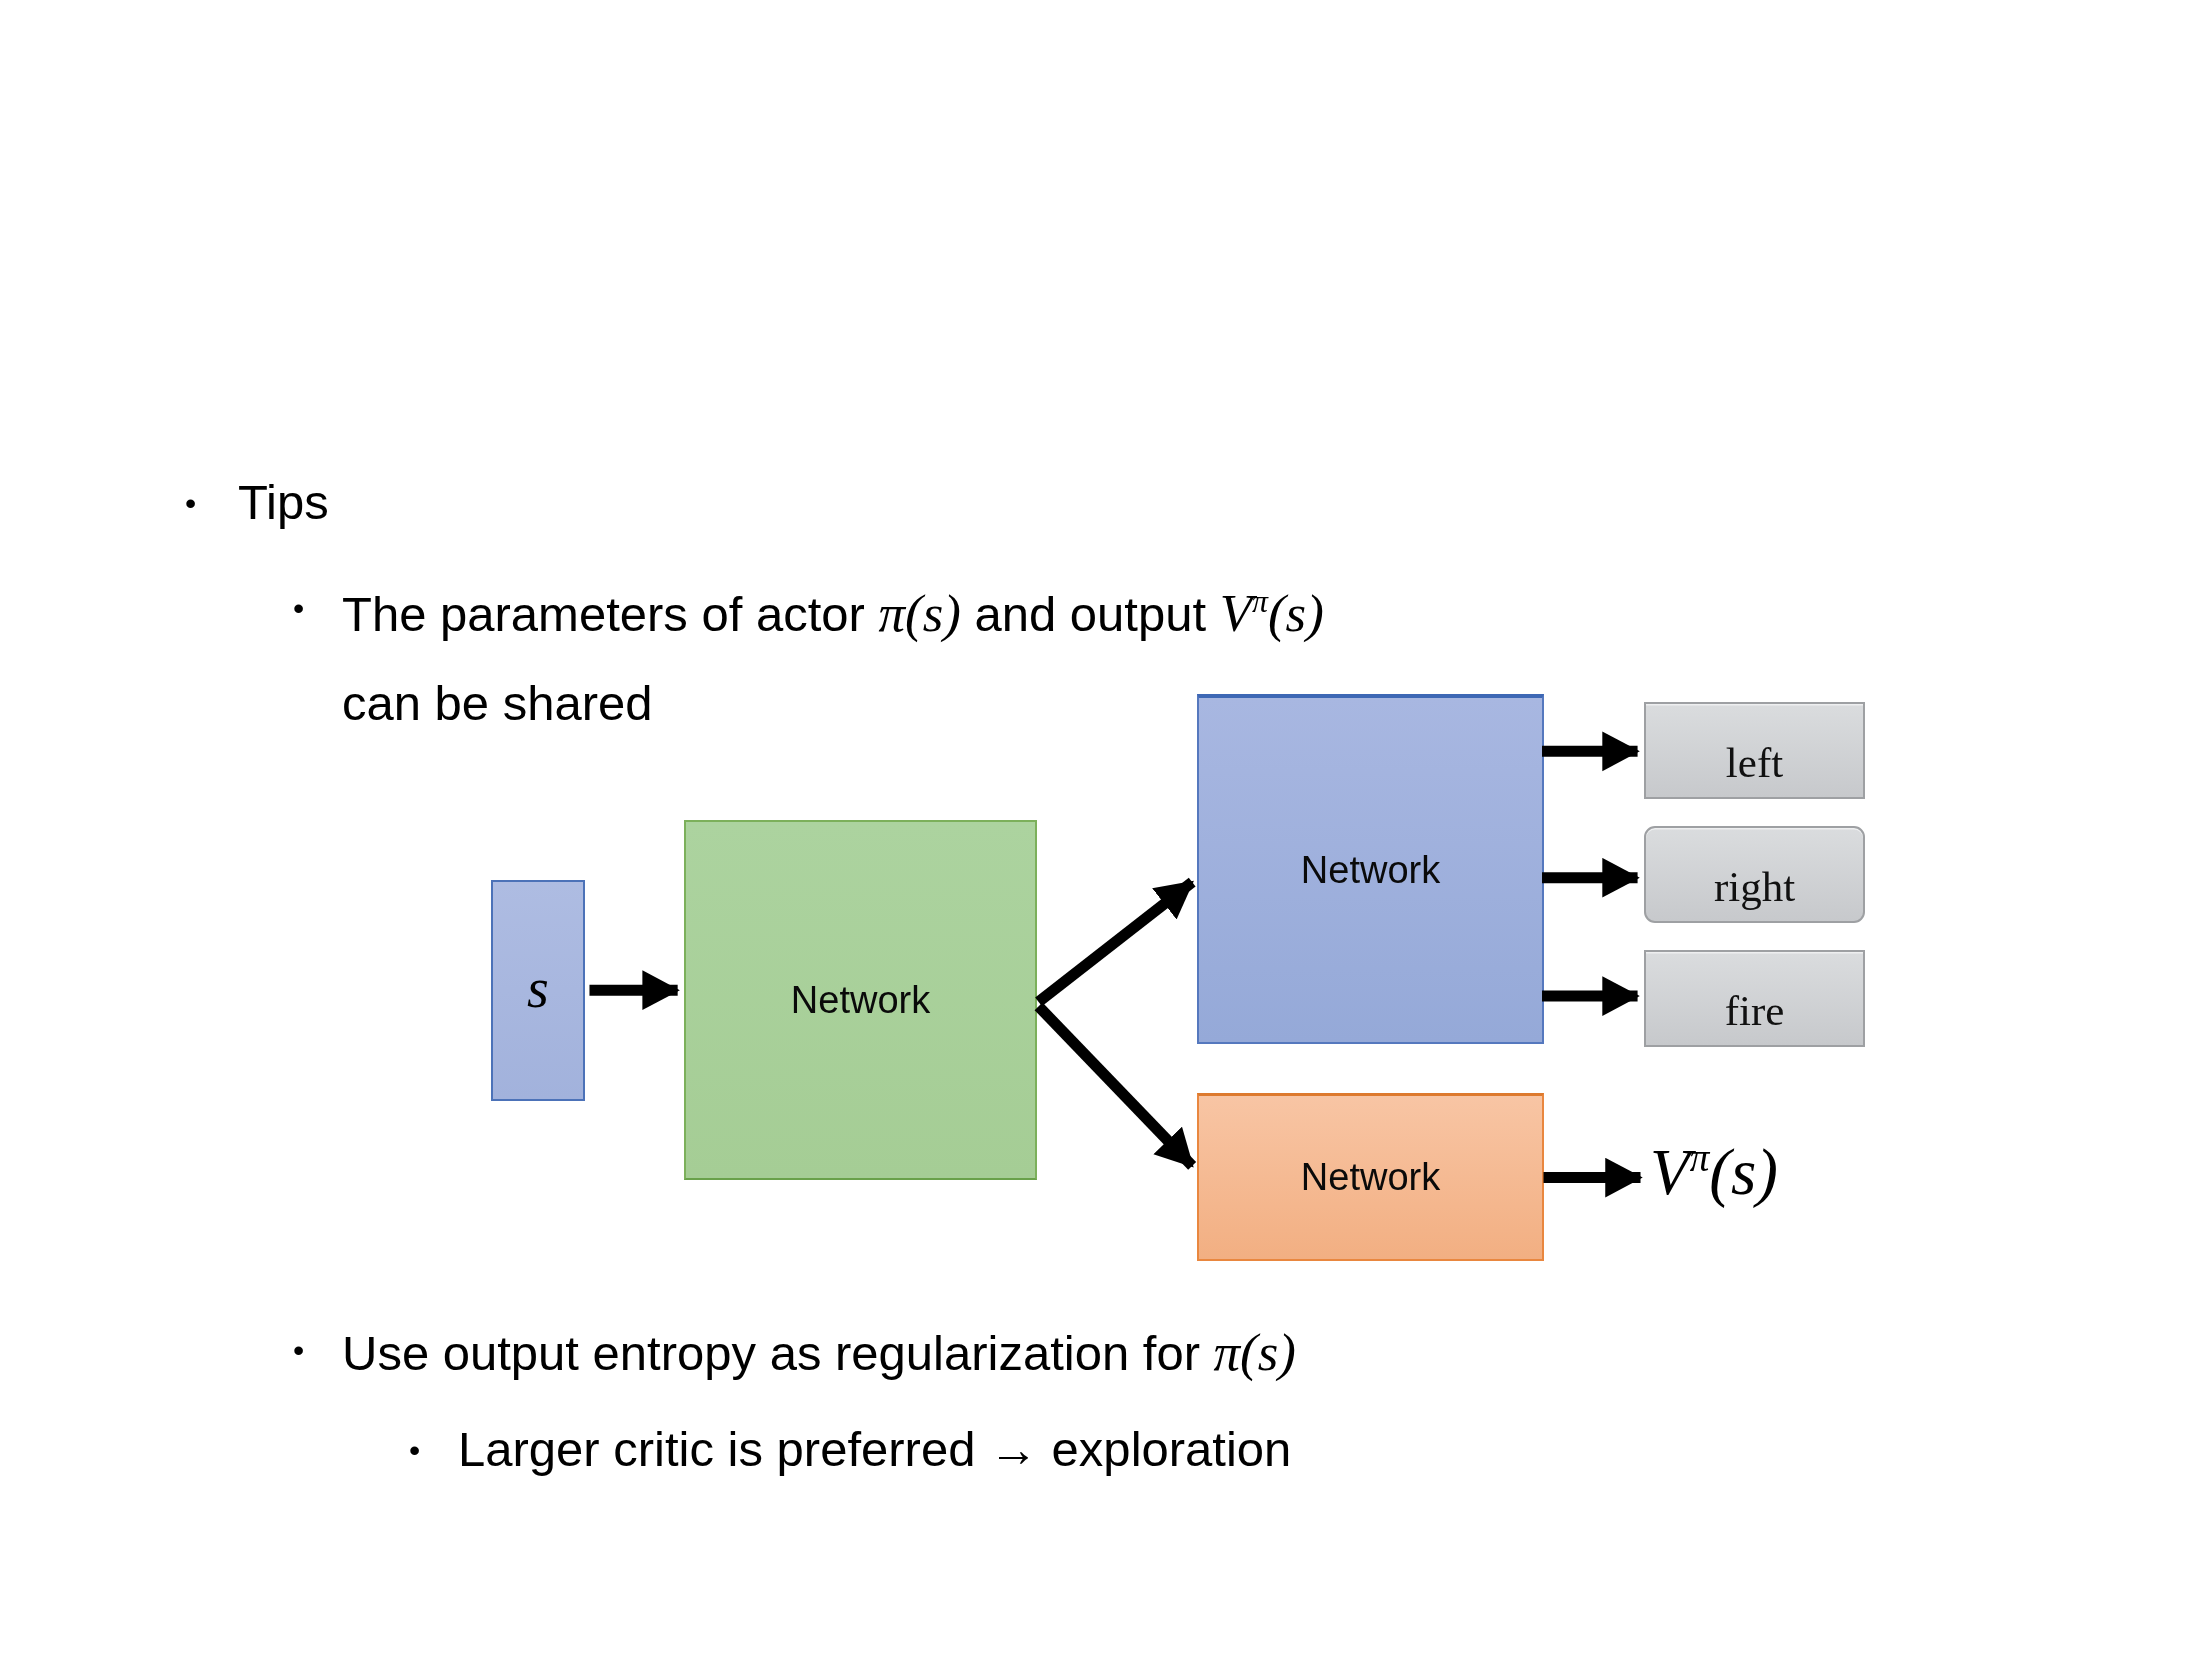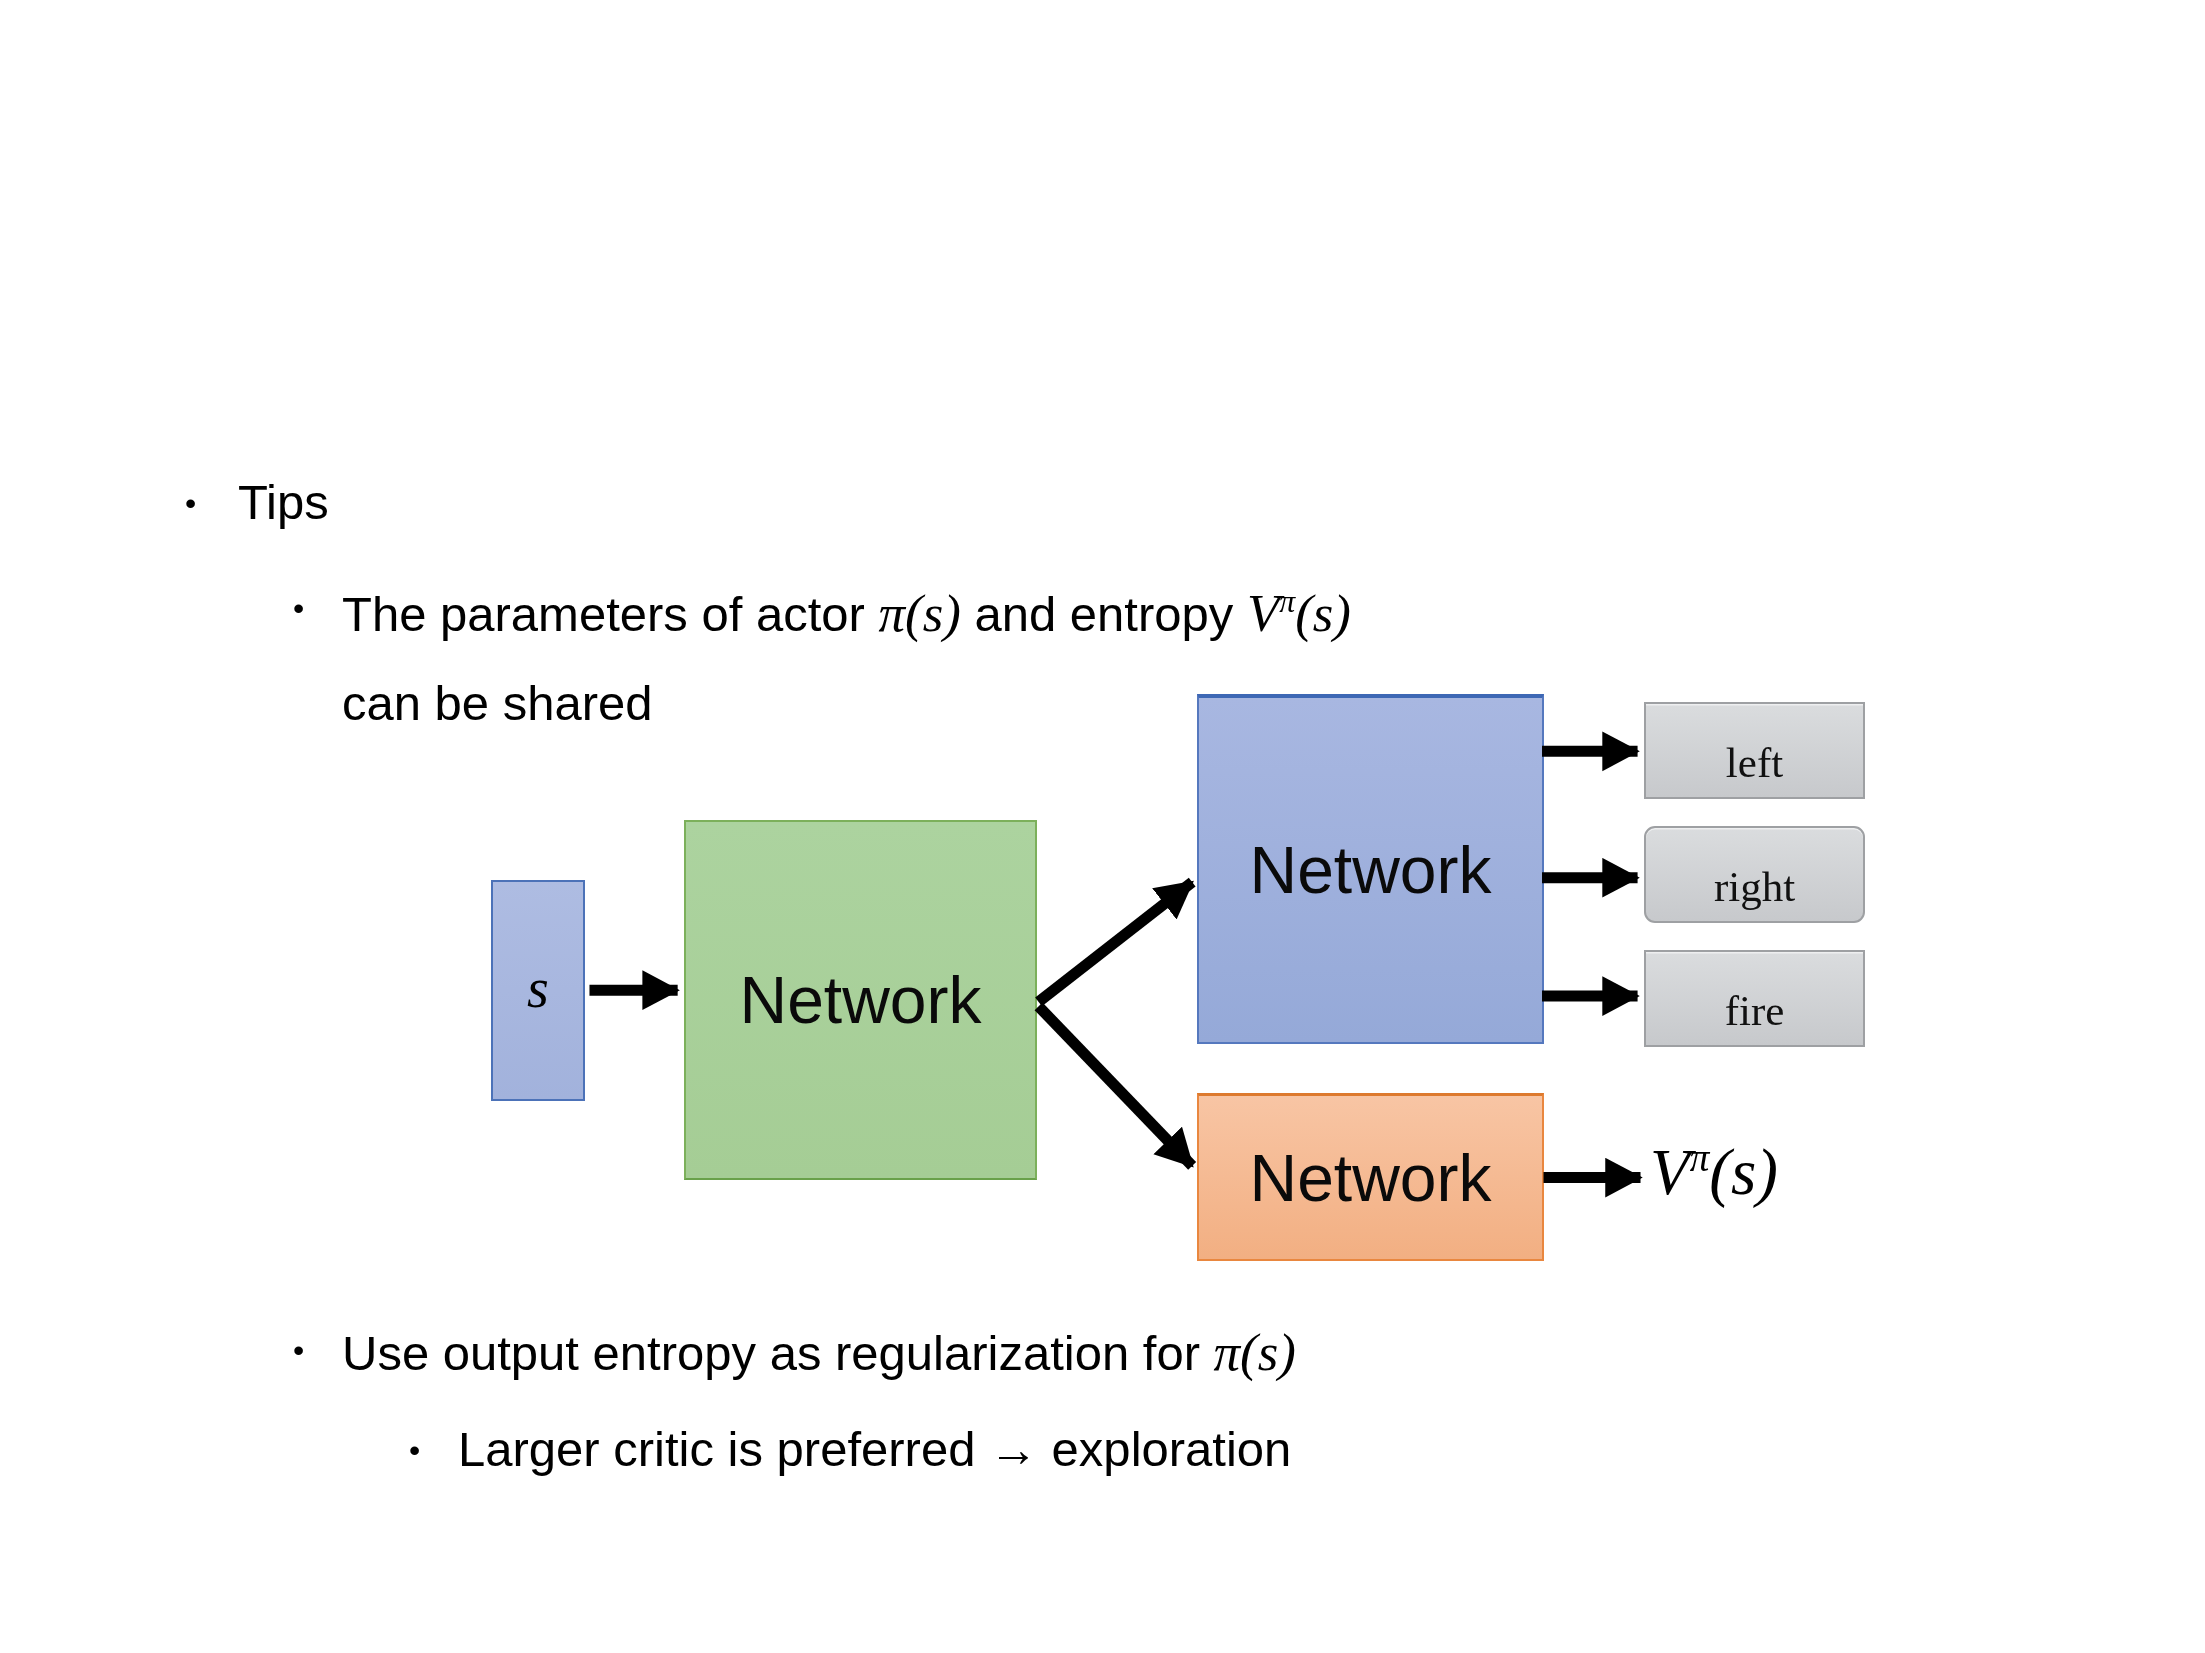--- a/index.html
+++ b/index.html
@@ -13,21 +13,21 @@
   .tips-row .bullet{width:53px;}
   .b1-row{left:293px;top:567px;line-height:1.76;}
   .b1-row .bullet{width:49px;margin-top:25px;}
   .b2-row{left:293px;top:1319px;}
   .b2-row .bullet{width:49px;}
   .b3-row{left:409px;top:1419px;}
   .b3-row .bullet{width:49px;}
   .math{font-family:"Liberation Serif",serif;font-style:italic;font-size:1.08em;letter-spacing:0;}
   .math sup{font-size:.6em;font-style:italic;}
   .box{position:absolute;display:flex;align-items:center;justify-content:center;box-sizing:border-box;}
-  .box-label{font-size:66px;color:#0a0a0a;}
+  .box-label{font-size:38px;color:#0a0a0a;}
   .state-box{left:491px;top:880px;width:94px;height:221px;
              background:linear-gradient(180deg,#AEBCE2,#A2B2DC);border:2.9px solid #4C72B8;}
   .state-label{font-family:"Liberation Serif",serif;font-style:italic;font-size:56px;margin-top:-5.9px;}
   .shared-box{left:684px;top:820px;width:353px;height:360px;
               background:linear-gradient(180deg,#ACD39F,#A5CD95);
               border:2.2px solid #7CB05B;border-bottom-color:#69A14A;}
   .actor-box{left:1197px;top:694px;width:347px;height:350px;
              background:linear-gradient(180deg,#A8B7E1,#95A9D8);
              border:2.2px solid #5578BE;border-top:4.4px solid #3E68B5;}
   .critic-box{left:1197px;top:1093px;width:347px;height:168px;
@@ -50,21 +50,21 @@
 
 
   <div class="row tips-row">
     <span class="bullet">•</span>
     <span>Tips</span>
   </div>
 
   <div class="row b1-row">
     <span class="bullet">•</span>
     <span>
-      <span><span>The parameters of actor </span><span class="math">π(s)</span><span>  and entropy </span><span class="math"><span>V</span><sup>π</sup><span>(s)</span></span></span><br>
+      <span><span>The parameters of actor </span><span class="math">π(s)</span><span>  and output </span><span class="math"><span>V</span><sup>π</sup><span>(s)</span></span></span><br>
       <span>can be shared</span>
     </span>
   </div>
 
   <div>
 
     <div class="box state-box">
       <span class="state-label">s</span>
     </div>
 

